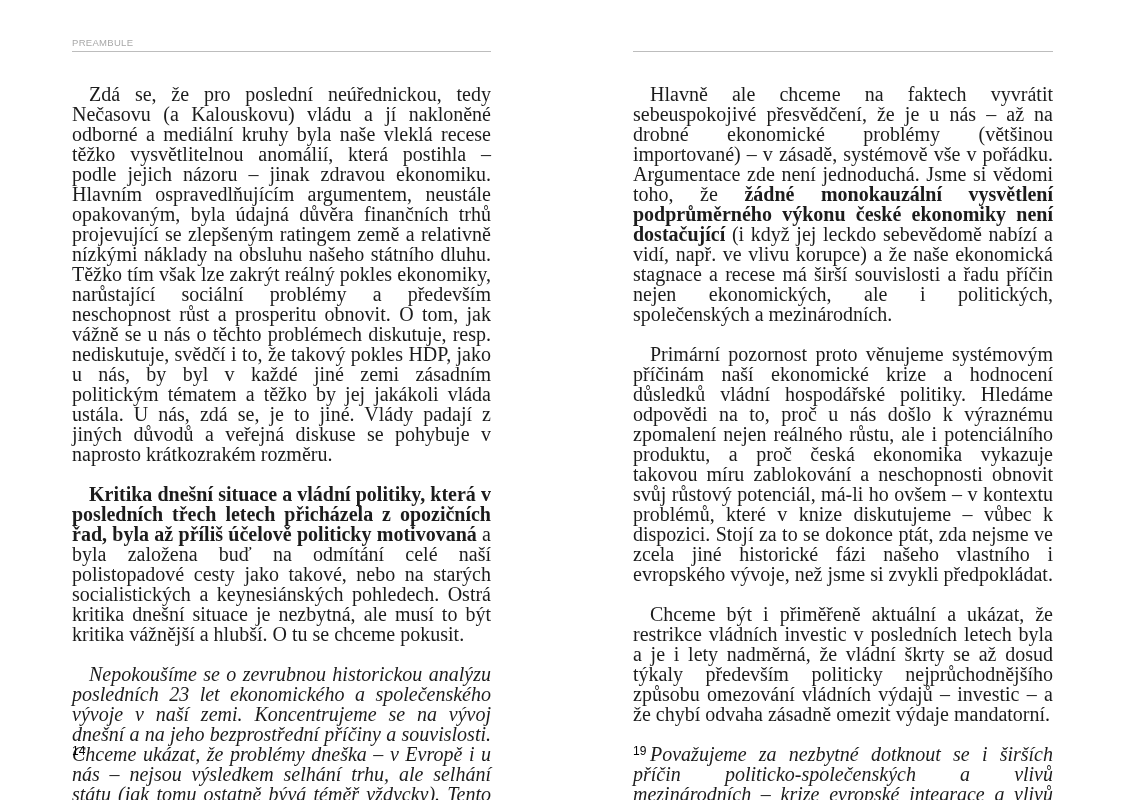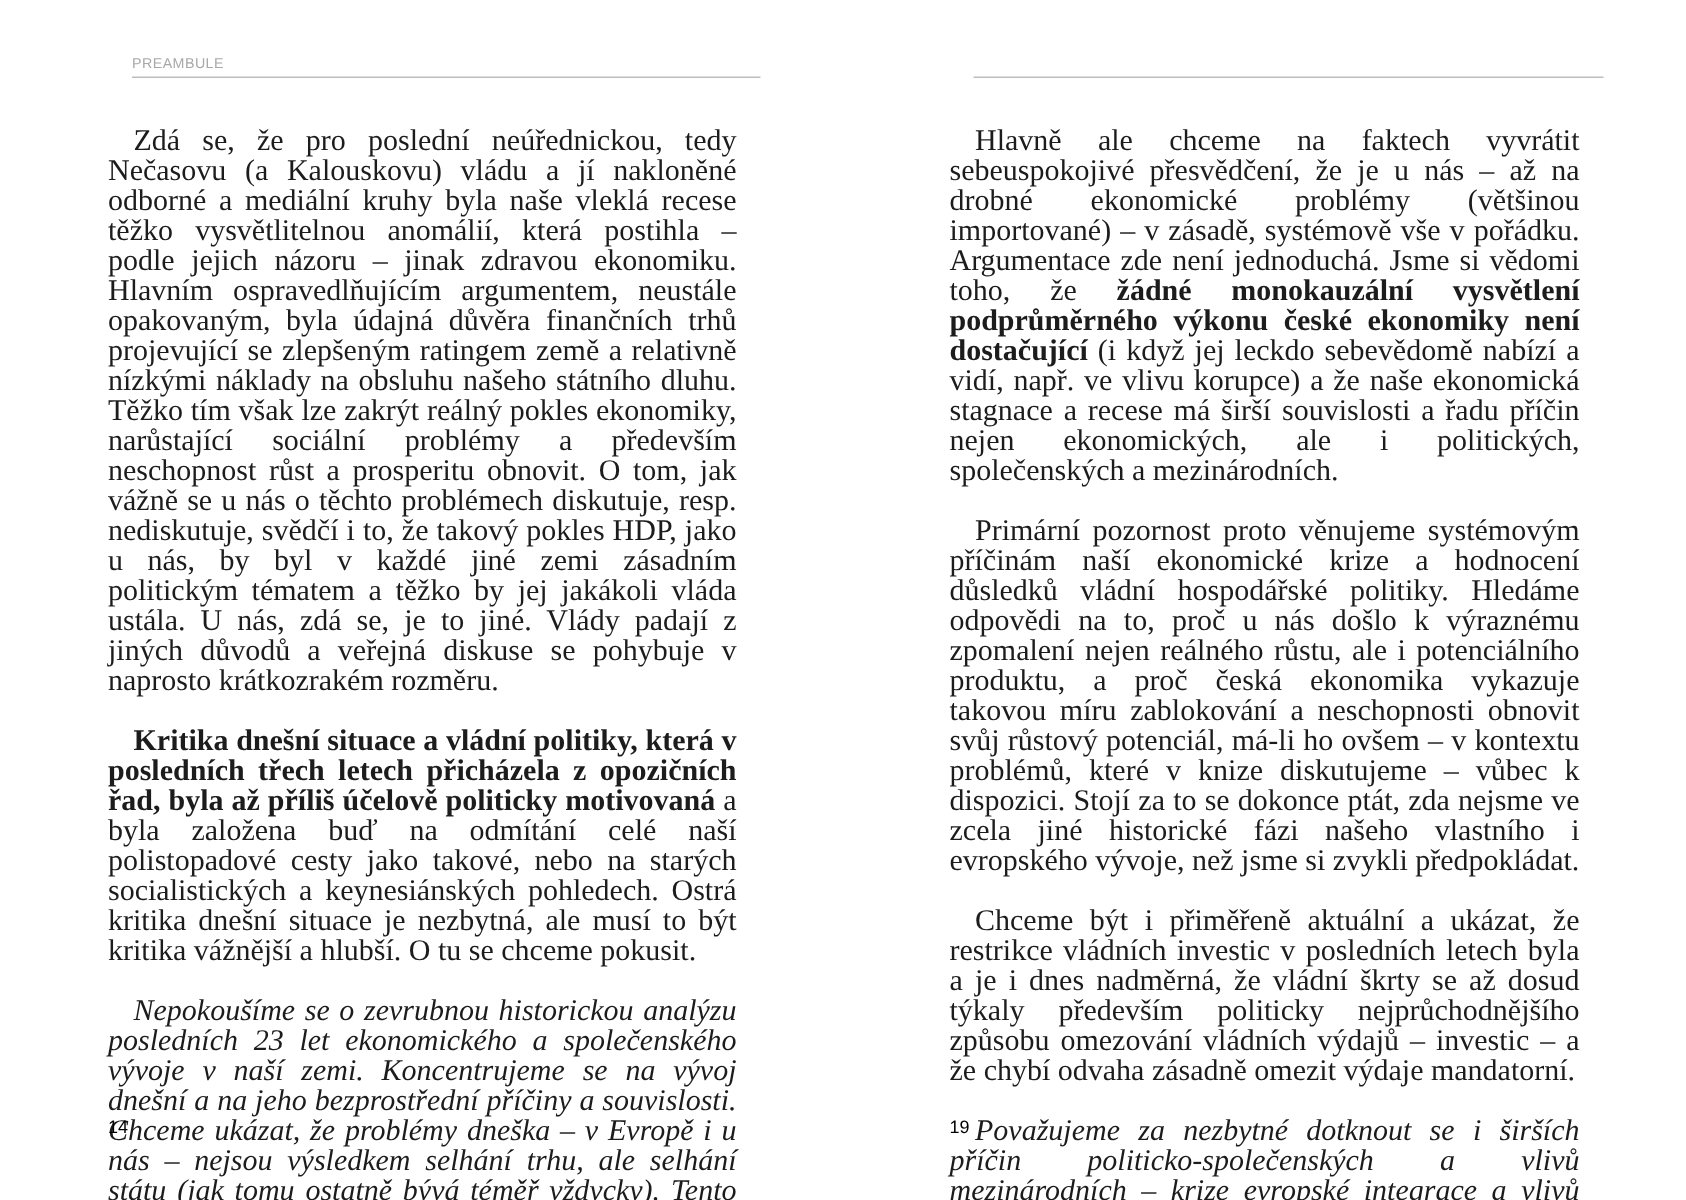--- a/index.html
+++ b/index.html
@@ -19,21 +19,21 @@
       position: absolute;
       top: 0;
       height: 800px;
     }
     .page-left { left: 72px; width: 419px; }
     .page-right { left: 633px; width: 420px; }
 
     .running-head {
       position: absolute;
       top: 37px;
-      left: 16px;
+      left: 0;
       width: 100%;
       height: 14px;
       border-bottom: 1px solid #bdbdbd;
       font-family: "Liberation Sans", "DejaVu Sans", sans-serif;
       font-size: 9.5px;
       letter-spacing: 0.3px;
       color: #a8a8a8;
       line-height: 12px;
     }
     .body-text {
@@ -88,20 +88,20 @@
 <div class="page page-right">
   <div class="running-head"></div>
   <div class="body-text">
     <p>
       <span>Hlavně ale chceme na faktech vyvrátit sebeuspokojivé přesvědčení, že je u nás – až na drobné ekonomické problémy (většinou importované) – v zásadě, systémově vše v pořádku. Argumentace zde není jednoduchá. Jsme si vědomi toho, že </span><b>žádné monokauzální vysvětlení podprůměrného výkonu české ekonomiky není dostačující</b><span> (i když jej leckdo sebevědomě nabízí a vidí, např. ve vlivu korupce) a že naše ekonomická stagnace a recese má širší souvislosti a řadu příčin nejen ekonomických, ale i politických, společenských a mezinárodních.</span>
     </p>
     <p>
       <span>Primární pozornost proto věnujeme systémovým příčinám naší ekonomické krize a hodnocení důsledků vládní hospodářské politiky. Hledáme odpovědi na to, proč u nás došlo k výraznému zpomalení nejen reálného růstu, ale i potenciálního produktu, a proč česká ekonomika vykazuje takovou míru zablokování a neschopnosti obnovit svůj růstový potenciál, má-li ho ovšem – v kontextu problémů, které v knize diskutujeme – vůbec k dispozici. Stojí za to se dokonce ptát, zda nejsme ve zcela jiné historické fázi našeho vlastního i evropského vývoje, než jsme si zvykli předpokládat.</span>
     </p>
     <p>
-      <span>Chceme být i přiměřeně aktuální a ukázat, že restrikce vládních investic v posledních letech byla a je i dnes nadměrná, že vládní škrty se až dosud týkaly především politicky nejprůchodnějšího způsobu omezování vládních výdajů – investic – a že chybí odvaha zásadně omezit výdaje mandatorní.</span>
+      <span>Chceme být i přiměřeně aktuální a ukázat, že restrikce vládních investic v posledních letech byla a je i lety nadměrná, že vládní škrty se až dosud týkaly především politicky nejprůchodnějšího způsobu omezování vládních výdajů – investic – a že chybí odvaha zásadně omezit výdaje mandatorní.</span>
     </p>
     <p>
       <span>Považujeme za nezbytné dotknout se i širších příčin politicko-společenských a vlivů mezinárodních – krize evropské integrace a vlivů globalizačních. Identifikujeme u nás krizi politického systému, rozklad státního aparátu a mechanismu rozhodování a absenci racionálního formulování priorit při správě věcí veřej-</span>
     </p>
   </div>
   <div class="folio">19</div>
 </div>
 
 </body></html>

